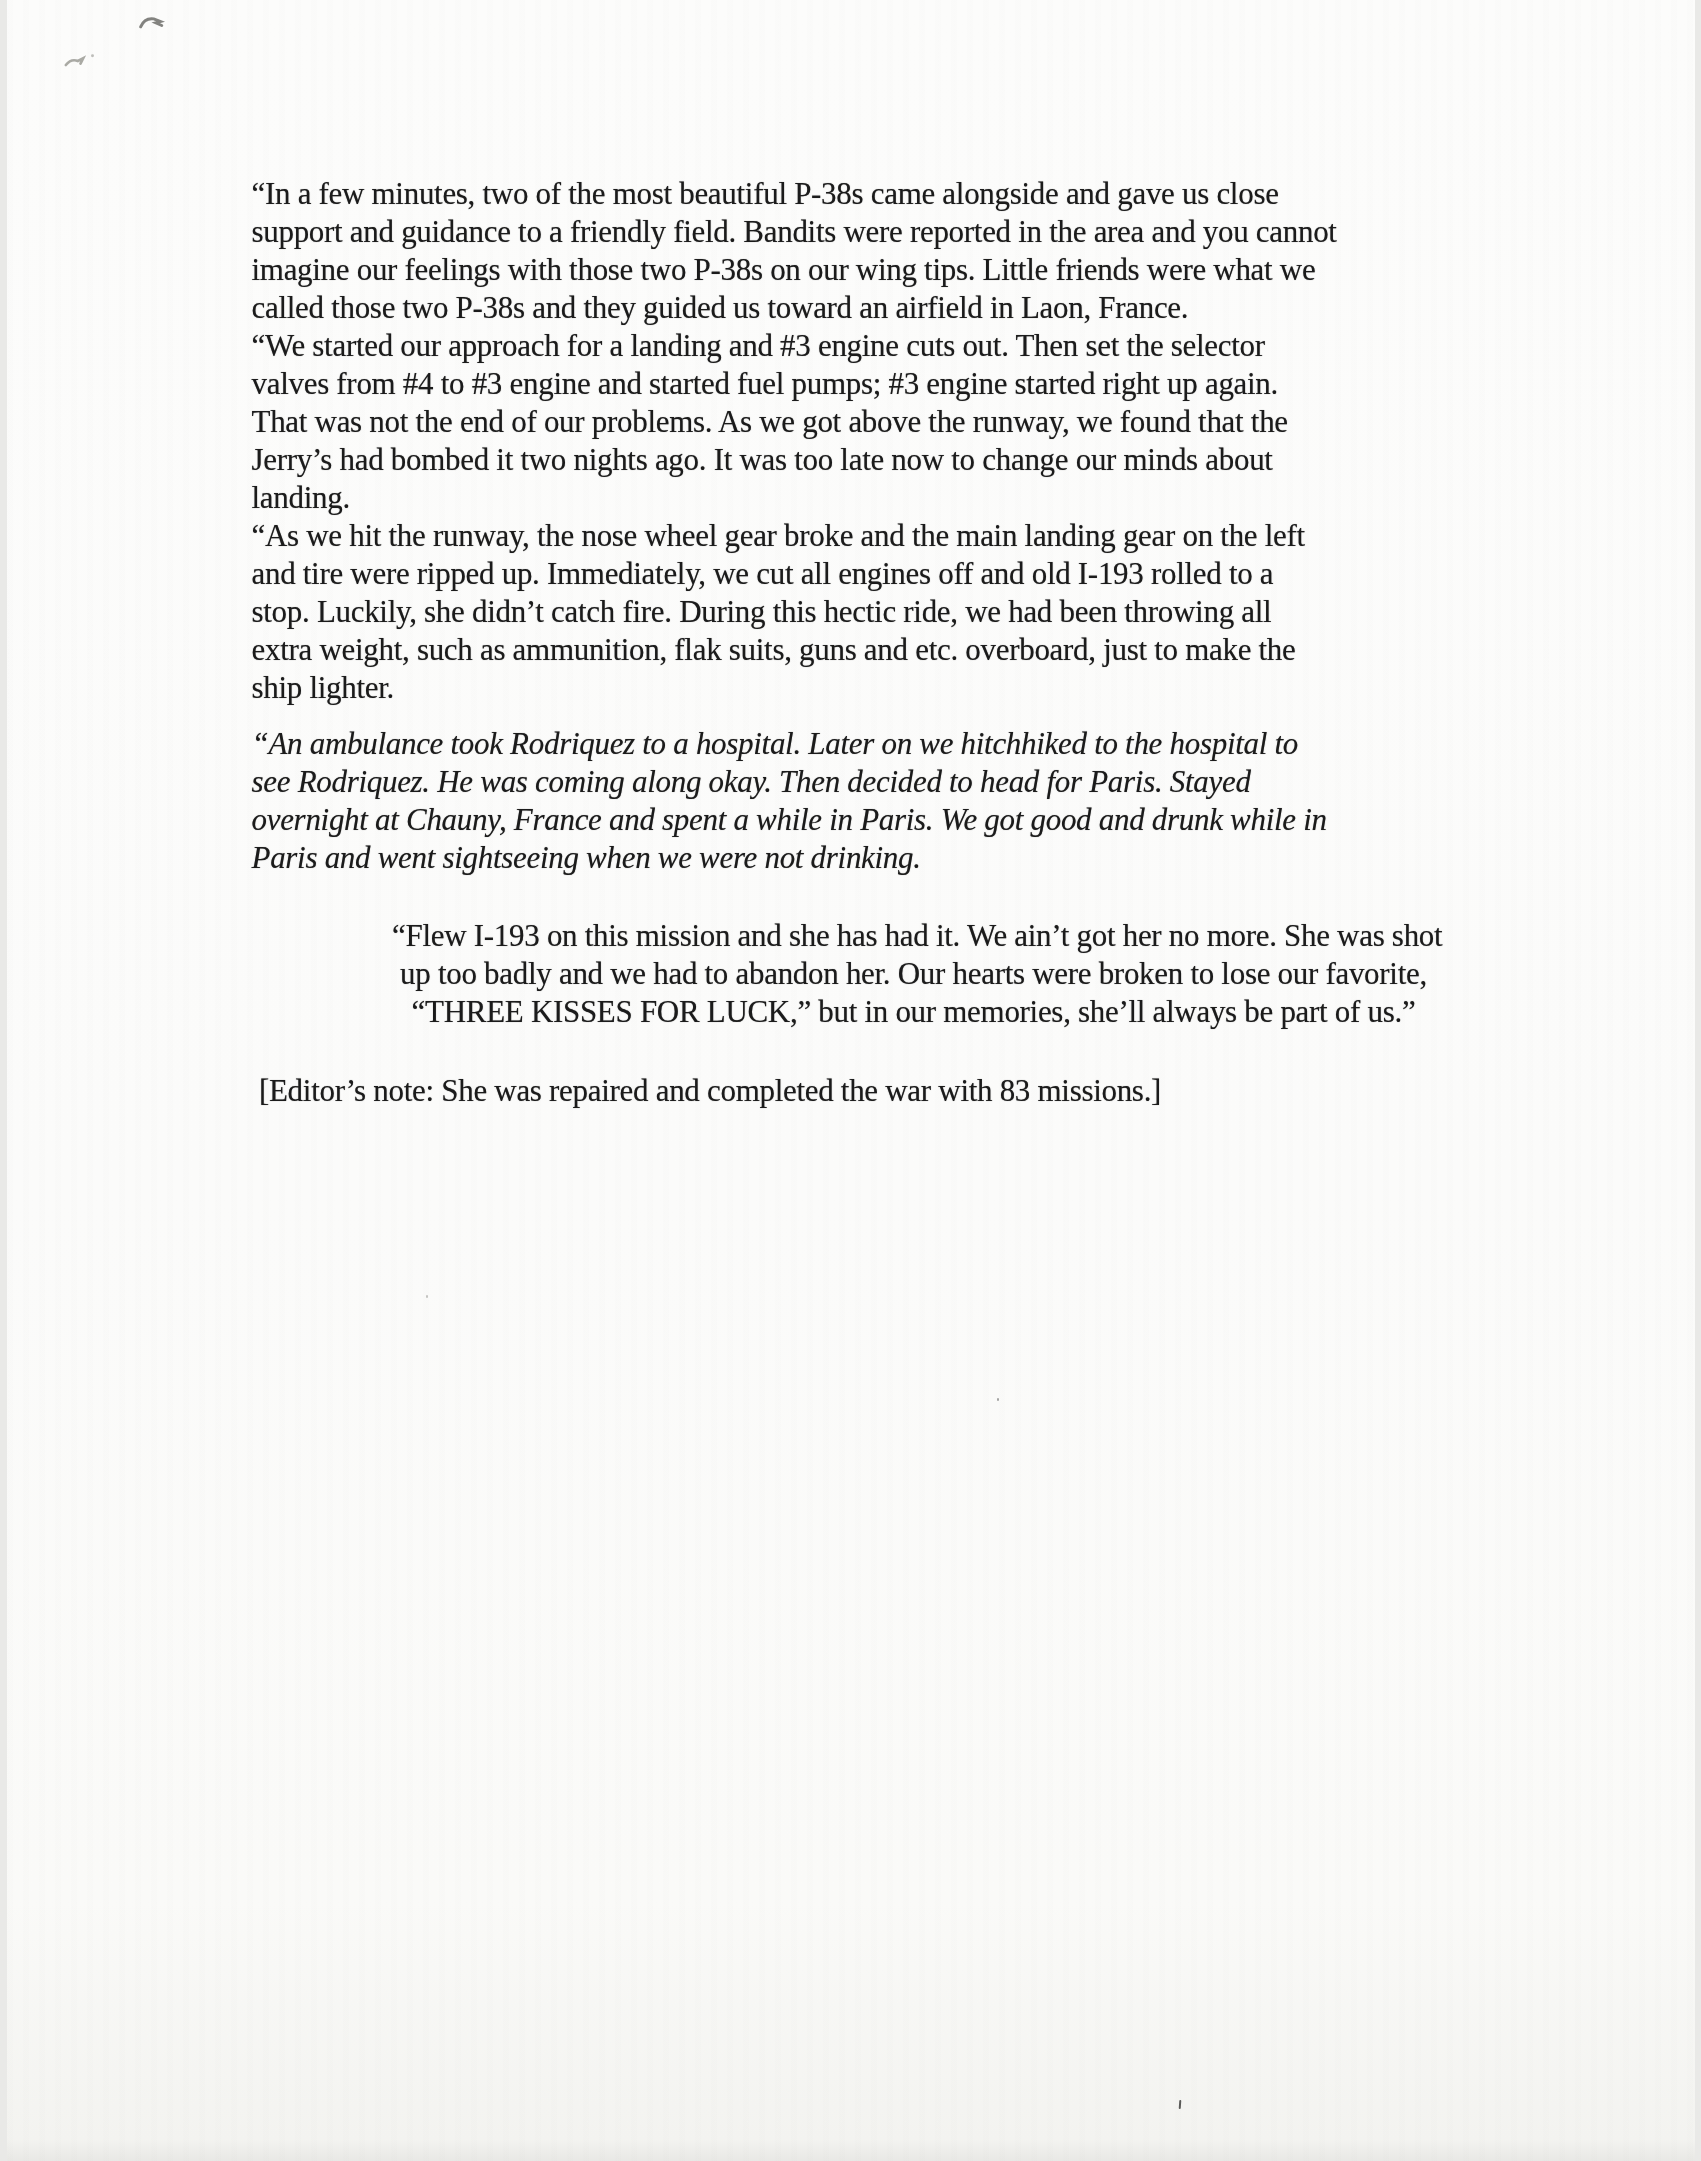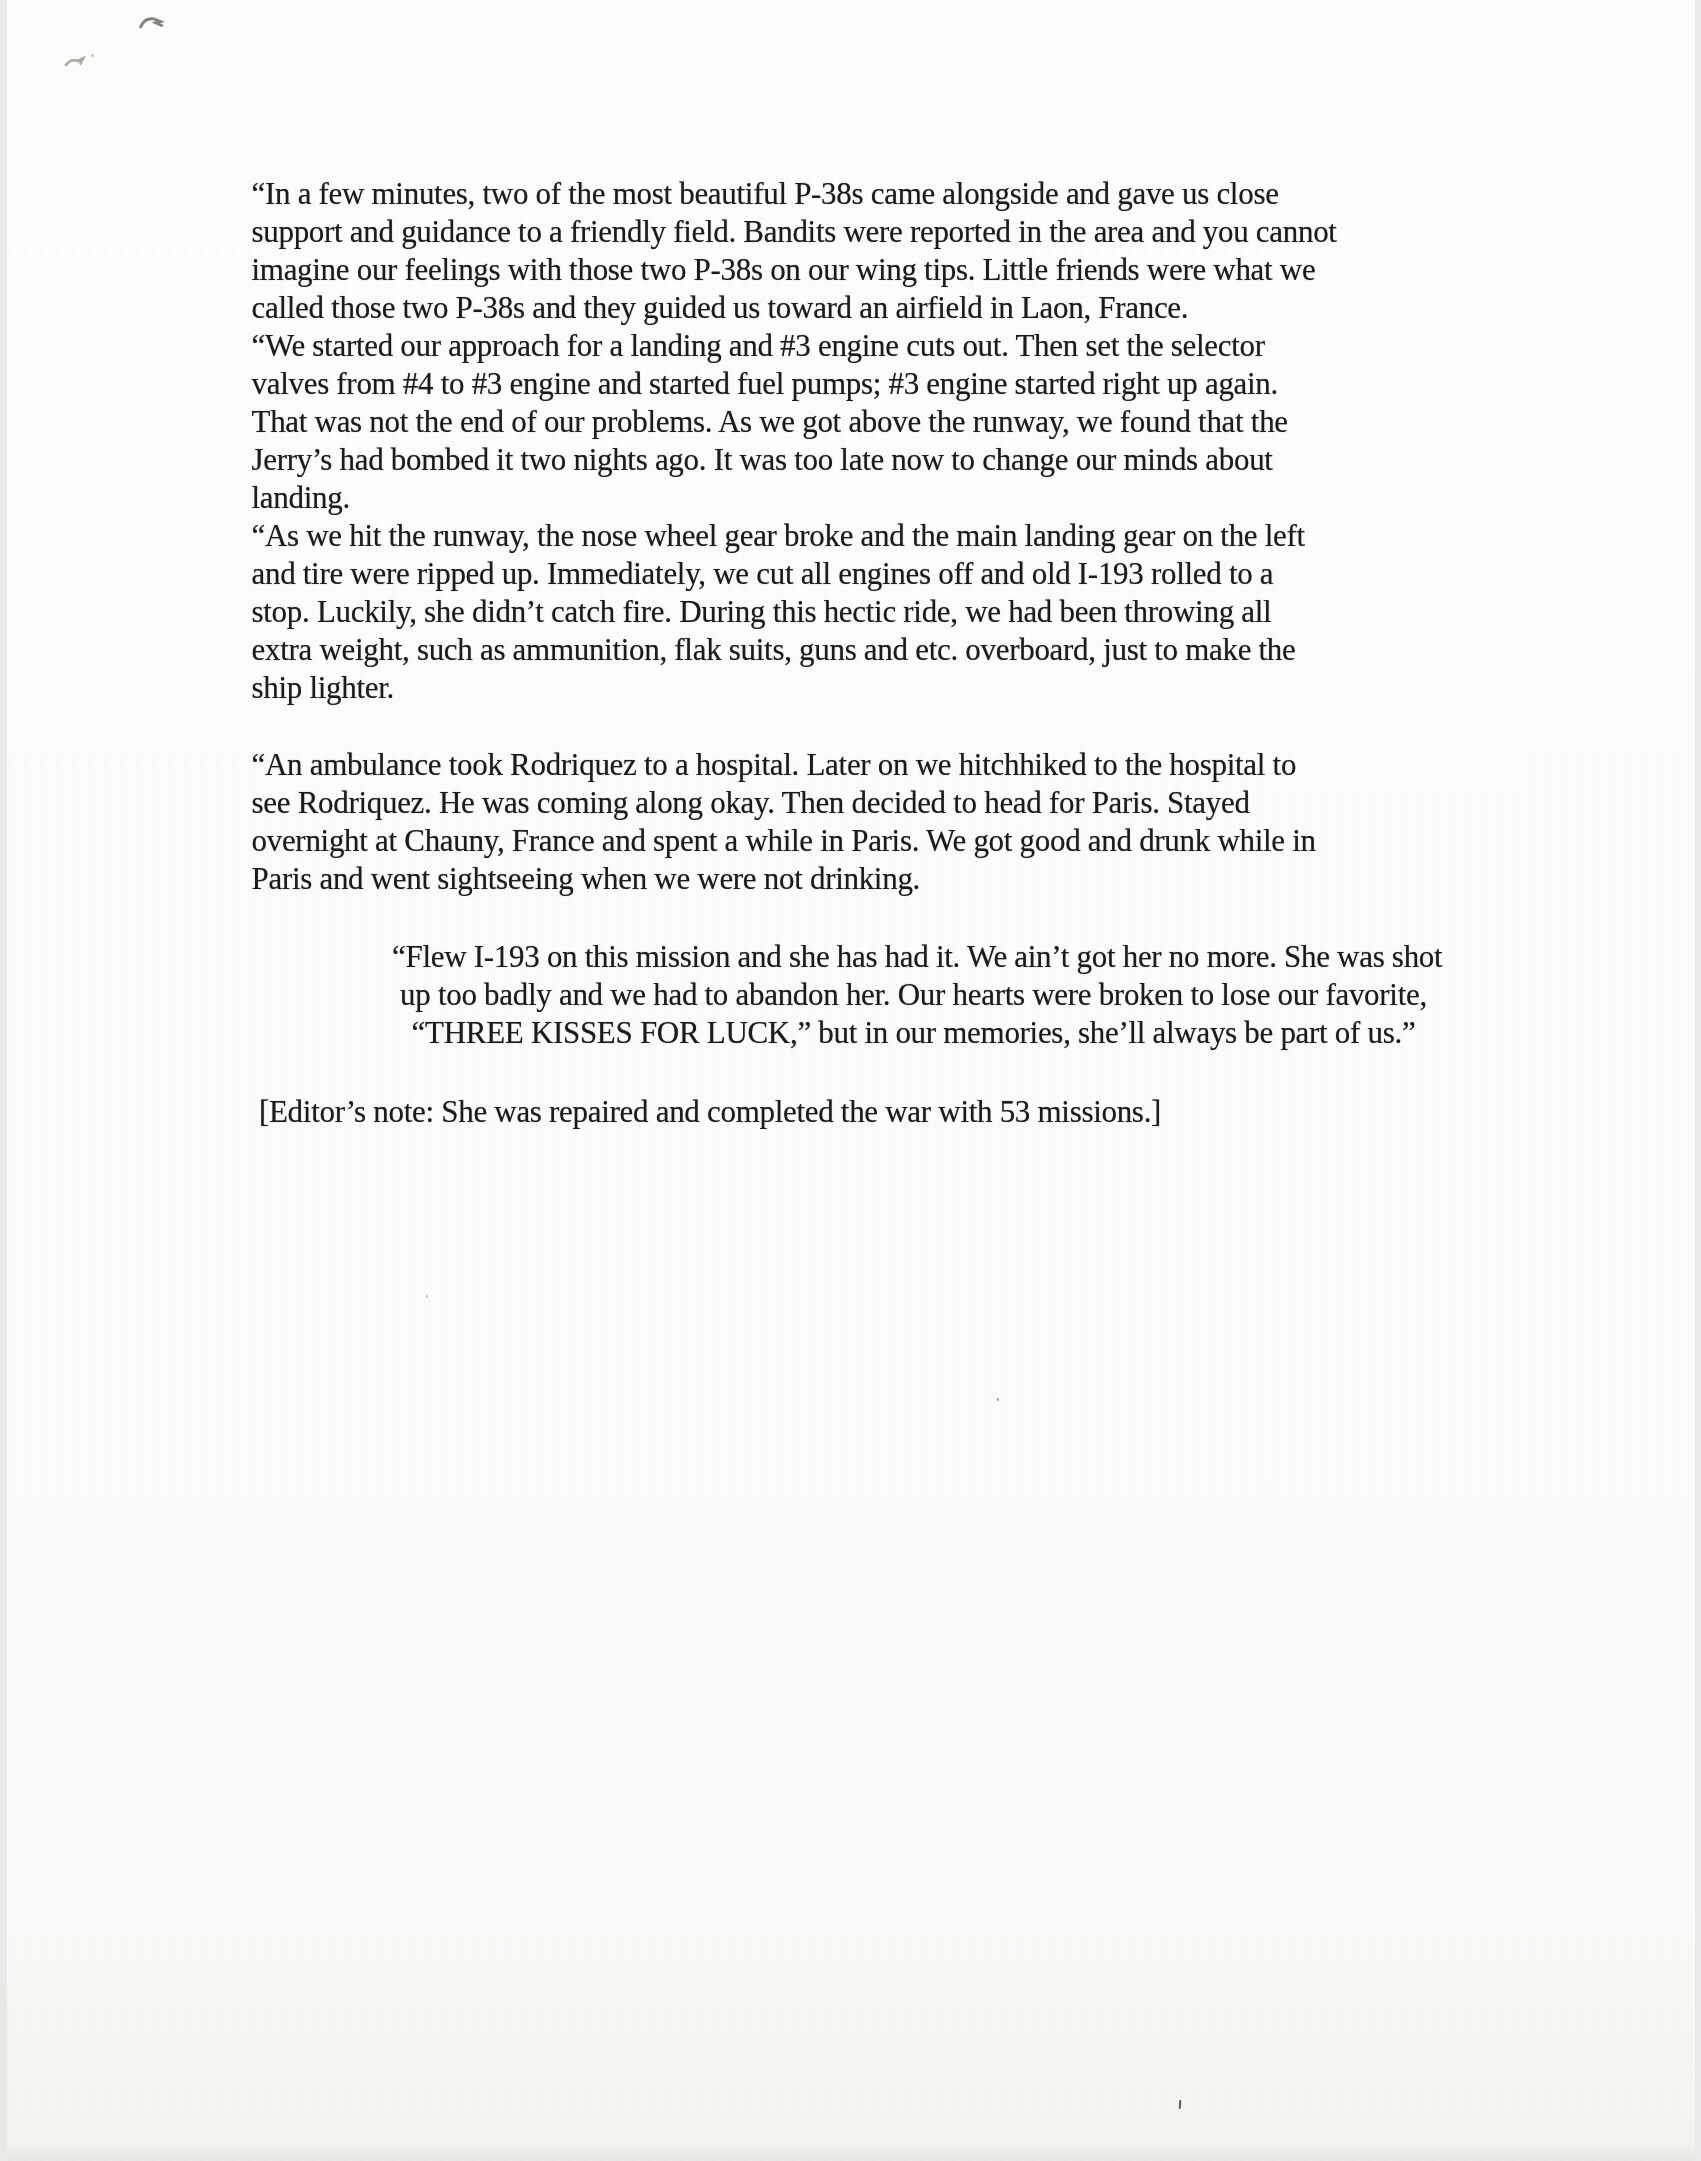--- a/index.html
+++ b/index.html
@@ -29,21 +29,21 @@
     color: #1b1b1b;
     font-size: 31px;
     line-height: 38px;
     letter-spacing: -0.3px;
     text-shadow: 0 0 0.9px rgba(25,25,25,0.55);
   }
   .para {
     margin: 0;
     white-space: pre-wrap;
   }
-  .para.gap-1 { margin-top: 39px; }
+  .para.gap-1 { margin-top: 18px; font-style: italic; }
   .para.gap-2 { margin-top: 40px; text-align: center; }
   .para.gap-3 { margin-top: 41px; }
   .smudge {
     position: absolute;
   }
   .speck {
     position: absolute;
     background: #8f8f8c;
     border-radius: 50%;
   }
@@ -79,21 +79,21 @@
 stop. Luckily, she didn’t catch fire. During this hectic ride, we had been throwing all
 extra weight, such as ammunition, flak suits, guns and etc. overboard, just to make the
 ship lighter.</p>
     <p class="para gap-1">“An ambulance took Rodriquez to a hospital. Later on we hitchhiked to the hospital to
 see Rodriquez. He was coming along okay. Then decided to head for Paris. Stayed
 overnight at Chauny, France and spent a while in Paris. We got good and drunk while in
 Paris and went sightseeing when we were not drinking.</p>
     <p class="para gap-2"> “Flew I-193 on this mission and she has had it. We ain’t got her no more. She was shot
 up too badly and we had to abandon her. Our hearts were broken to lose our favorite,
 “THREE KISSES FOR LUCK,” but in our memories, she’ll always be part of us.”</p>
-    <p class="para gap-3"> [Editor’s note: She was repaired and completed the war with 53 missions.]</p>
+    <p class="para gap-3"> [Editor’s note: She was repaired and completed the war with 83 missions.]</p>
   </div>
 
   <div class="speck s1"></div>
   <div class="speck s2"></div>
   <div class="speck s3"></div>
 
 </div>
 
 
 </body></html>

